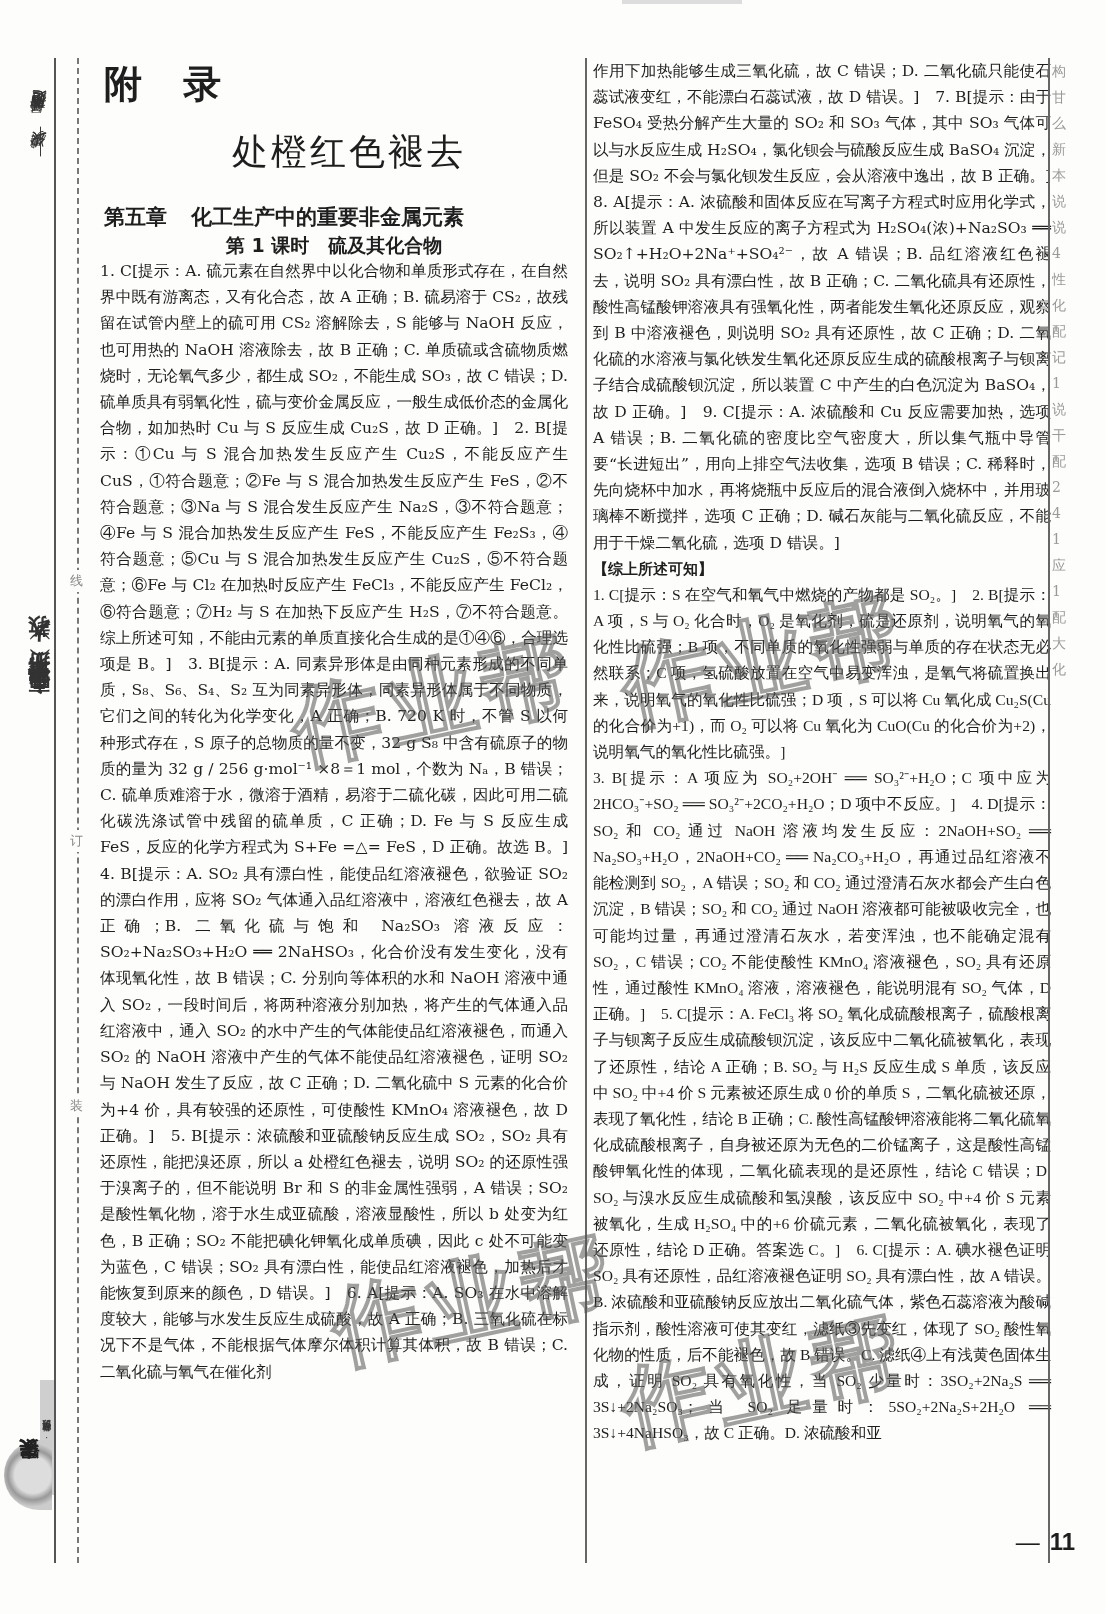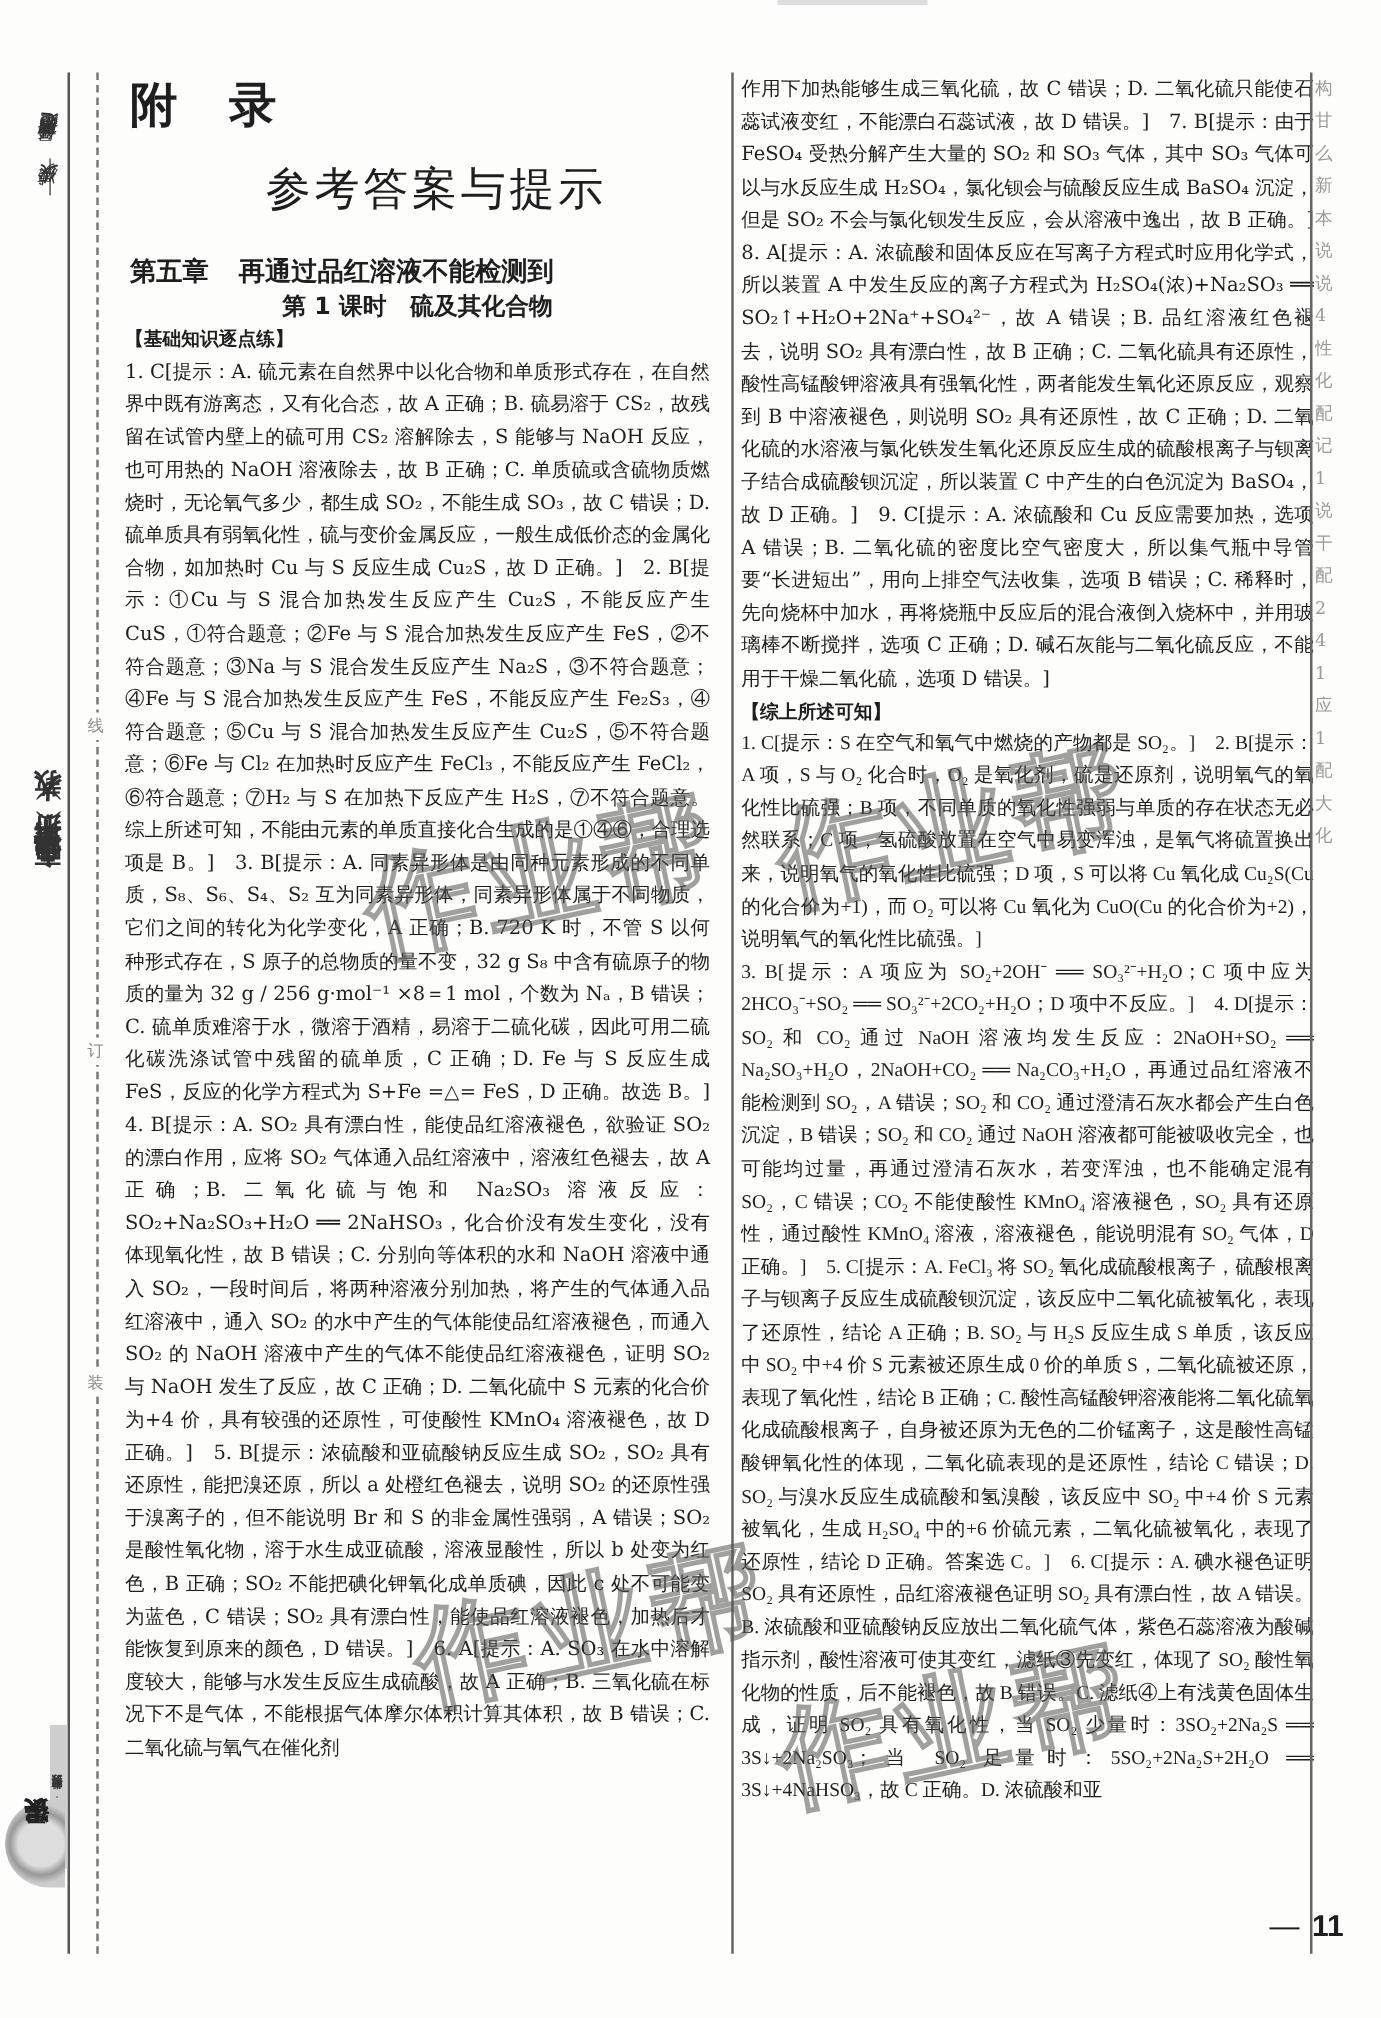--- a/index.html
+++ b/index.html
@@ -64,26 +64,25 @@
   <div class="vert book-title">高中化学必修第二册　（人教）</div>
   <div class="bind-mark" style="top:570px">线</div>
   <div class="bind-mark" style="top:830px">订</div>
   <div class="bind-mark" style="top:1095px">装</div>
   <div class="logo-tag">中学教材·分层训练</div>
   <div class="logo">零失误</div>
 </div>
 
 <div class="col col-left">
   <div class="appendix-title">附 录</div>
-  <div class="main-title">参考答案与提示</div>
+  <div class="main-title">处橙红色褪去</div>
   <div class="chapter">
-    <span>第五章</span><span class="gap"></span><span>再通过品红溶液不能检测到</span>
+    <span>第五章</span><span class="gap"></span><span>化工生产中的重要非金属元素</span>
   </div>
   <div class="lesson">第 1 课时　硫及其化合物</div>
-  <div class="subhead">【基础知识逐点练】</div>
   <p>1. C[提示：A. 硫元素在自然界中以化合物和单质形式存在，在自然界中既有游离态，又有化合态，故 A 正确；B. 硫易溶于 CS₂，故残留在试管内壁上的硫可用 CS₂ 溶解除去，S 能够与 NaOH 反应，也可用热的 NaOH 溶液除去，故 B 正确；C. 单质硫或含硫物质燃烧时，无论氧气多少，都生成 SO₂，不能生成 SO₃，故 C 错误；D. 硫单质具有弱氧化性，硫与变价金属反应，一般生成低价态的金属化合物，如加热时 Cu 与 S 反应生成 Cu₂S，故 D 正确。]　2. B[提示：①Cu 与 S 混合加热发生反应产生 Cu₂S，不能反应产生 CuS，①符合题意；②Fe 与 S 混合加热发生反应产生 FeS，②不符合题意；③Na 与 S 混合发生反应产生 Na₂S，③不符合题意；④Fe 与 S 混合加热发生反应产生 FeS，不能反应产生 Fe₂S₃，④符合题意；⑤Cu 与 S 混合加热发生反应产生 Cu₂S，⑤不符合题意；⑥Fe 与 Cl₂ 在加热时反应产生 FeCl₃，不能反应产生 FeCl₂，⑥符合题意；⑦H₂ 与 S 在加热下反应产生 H₂S，⑦不符合题意。综上所述可知，不能由元素的单质直接化合生成的是①④⑥，合理选项是 B。]　3. B[提示：A. 同素异形体是由同种元素形成的不同单质，S₈、S₆、S₄、S₂ 互为同素异形体，同素异形体属于不同物质，它们之间的转化为化学变化，A 正确；B. 720 K 时，不管 S 以何种形式存在，S 原子的总物质的量不变，32 g S₈ 中含有硫原子的物质的量为 32 g / 256 g·mol⁻¹ ×8＝1 mol，个数为 Nₐ，B 错误；C. 硫单质难溶于水，微溶于酒精，易溶于二硫化碳，因此可用二硫化碳洗涤试管中残留的硫单质，C 正确；D. Fe 与 S 反应生成 FeS，反应的化学方程式为 S+Fe =△= FeS，D 正确。故选 B。]　4. B[提示：A. SO₂ 具有漂白性，能使品红溶液褪色，欲验证 SO₂ 的漂白作用，应将 SO₂ 气体通入品红溶液中，溶液红色褪去，故 A 正确；B. 二氧化硫与饱和 Na₂SO₃ 溶液反应：SO₂+Na₂SO₃+H₂O ══ 2NaHSO₃，化合价没有发生变化，没有体现氧化性，故 B 错误；C. 分别向等体积的水和 NaOH 溶液中通入 SO₂，一段时间后，将两种溶液分别加热，将产生的气体通入品红溶液中，通入 SO₂ 的水中产生的气体能使品红溶液褪色，而通入 SO₂ 的 NaOH 溶液中产生的气体不能使品红溶液褪色，证明 SO₂ 与 NaOH 发生了反应，故 C 正确；D. 二氧化硫中 S 元素的化合价为+4 价，具有较强的还原性，可使酸性 KMnO₄ 溶液褪色，故 D 正确。]　5. B[提示：浓硫酸和亚硫酸钠反应生成 SO₂，SO₂ 具有还原性，能把溴还原，所以 a 处橙红色褪去，说明 SO₂ 的还原性强于溴离子的，但不能说明 Br 和 S 的非金属性强弱，A 错误；SO₂ 是酸性氧化物，溶于水生成亚硫酸，溶液显酸性，所以 b 处变为红色，B 正确；SO₂ 不能把碘化钾氧化成单质碘，因此 c 处不可能变为蓝色，C 错误；SO₂ 具有漂白性，能使品红溶液褪色，加热后才能恢复到原来的颜色，D 错误。]　6. A[提示：A. SO₃ 在水中溶解度较大，能够与水发生反应生成硫酸，故 A 正确；B. 三氧化硫在标况下不是气体，不能根据气体摩尔体积计算其体积，故 B 错误；C. 二氧化硫与氧气在催化剂</p>
 </div>
 
 <div class="col col-right">
   <p>作用下加热能够生成三氧化硫，故 C 错误；D. 二氧化硫只能使石蕊试液变红，不能漂白石蕊试液，故 D 错误。]　7. B[提示：由于 FeSO₄ 受热分解产生大量的 SO₂ 和 SO₃ 气体，其中 SO₃ 气体可以与水反应生成 H₂SO₄，氯化钡会与硫酸反应生成 BaSO₄ 沉淀，但是 SO₂ 不会与氯化钡发生反应，会从溶液中逸出，故 B 正确。]　8. A[提示：A. 浓硫酸和固体反应在写离子方程式时应用化学式，所以装置 A 中发生反应的离子方程式为 H₂SO₄(浓)+Na₂SO₃ ══ SO₂↑+H₂O+2Na⁺+SO₄²⁻，故 A 错误；B. 品红溶液红色褪去，说明 SO₂ 具有漂白性，故 B 正确；C. 二氧化硫具有还原性，酸性高锰酸钾溶液具有强氧化性，两者能发生氧化还原反应，观察到 B 中溶液褪色，则说明 SO₂ 具有还原性，故 C 正确；D. 二氧化硫的水溶液与氯化铁发生氧化还原反应生成的硫酸根离子与钡离子结合成硫酸钡沉淀，所以装置 C 中产生的白色沉淀为 BaSO₄，故 D 正确。]　9. C[提示：A. 浓硫酸和 Cu 反应需要加热，选项 A 错误；B. 二氧化硫的密度比空气密度大，所以集气瓶中导管要“长进短出”，用向上排空气法收集，选项 B 错误；C. 稀释时，先向烧杯中加水，再将烧瓶中反应后的混合液倒入烧杯中，并用玻璃棒不断搅拌，选项 C 正确；D. 碱石灰能与二氧化硫反应，不能用于干燥二氧化硫，选项 D 错误。]</p>
   <div class="subhead">【综上所述可知】</div>
   <p style="white-space: pre-line; font-family: Liberation Serif, serif;">1. C[提示：S 在空气和氧气中燃烧的产物都是 SO₂。]　2. B[提示：A 项，S 与 O₂ 化合时，O₂ 是氧化剂，硫是还原剂，说明氧气的氧化性比硫强；B 项，不同单质的氧化性强弱与单质的存在状态无必然联系；C 项，氢硫酸放置在空气中易变浑浊，是氧气将硫置换出来，说明氧气的氧化性比硫强；D 项，S 可以将 Cu 氧化成 Cu₂S(Cu 的化合价为+1)，而 O₂ 可以将 Cu 氧化为 CuO(Cu 的化合价为+2)，说明氧气的氧化性比硫强。]
 3. B[提示：A 项应为 SO₂+2OH⁻ ══ SO₃²⁻+H₂O；C 项中应为 2HCO₃⁻+SO₂ ══ SO₃²⁻+2CO₂+H₂O；D 项中不反应。]　4. D[提示：SO₂ 和 CO₂ 通过 NaOH 溶液均发生反应：2NaOH+SO₂ ══ Na₂SO₃+H₂O，2NaOH+CO₂ ══ Na₂CO₃+H₂O，再通过品红溶液不能检测到 SO₂，A 错误；SO₂ 和 CO₂ 通过澄清石灰水都会产生白色沉淀，B 错误；SO₂ 和 CO₂ 通过 NaOH 溶液都可能被吸收完全，也可能均过量，再通过澄清石灰水，若变浑浊，也不能确定混有 SO₂，C 错误；CO₂ 不能使酸性 KMnO₄ 溶液褪色，SO₂ 具有还原性，通过酸性 KMnO₄ 溶液，溶液褪色，能说明混有 SO₂ 气体，D 正确。]　5. C[提示：A. FeCl₃ 将 SO₂ 氧化成硫酸根离子，硫酸根离子与钡离子反应生成硫酸钡沉淀，该反应中二氧化硫被氧化，表现了还原性，结论 A 正确；B. SO₂ 与 H₂S 反应生成 S 单质，该反应中 SO₂ 中+4 价 S 元素被还原生成 0 价的单质 S，二氧化硫被还原，表现了氧化性，结论 B 正确；C. 酸性高锰酸钾溶液能将二氧化硫氧化成硫酸根离子，自身被还原为无色的二价锰离子，这是酸性高锰酸钾氧化性的体现，二氧化硫表现的是还原性，结论 C 错误；D. SO₂ 与溴水反应生成硫酸和氢溴酸，该反应中 SO₂ 中+4 价 S 元素被氧化，生成 H₂SO₄ 中的+6 价硫元素，二氧化硫被氧化，表现了还原性，结论 D 正确。答案选 C。]　6. C[提示：A. 碘水褪色证明 SO₂ 具有还原性，品红溶液褪色证明 SO₂ 具有漂白性，故 A 错误。B. 浓硫酸和亚硫酸钠反应放出二氧化硫气体，紫色石蕊溶液为酸碱指示剂，酸性溶液可使其变红，滤纸③先变红，体现了 SO₂ 酸性氧化物的性质，后不能褪色，故 B 错误。C. 滤纸④上有浅黄色固体生成，证明 SO₂ 具有氧化性，当 SO₂ 少量时：3SO₂+2Na₂S ══ 3S↓+2Na₂SO₃；当 SO₂ 足量时：5SO₂+2Na₂S+2H₂O ══ 3S↓+4NaHSO₃，故 C 正确。D. 浓硫酸和亚</p>
 </div>
 

